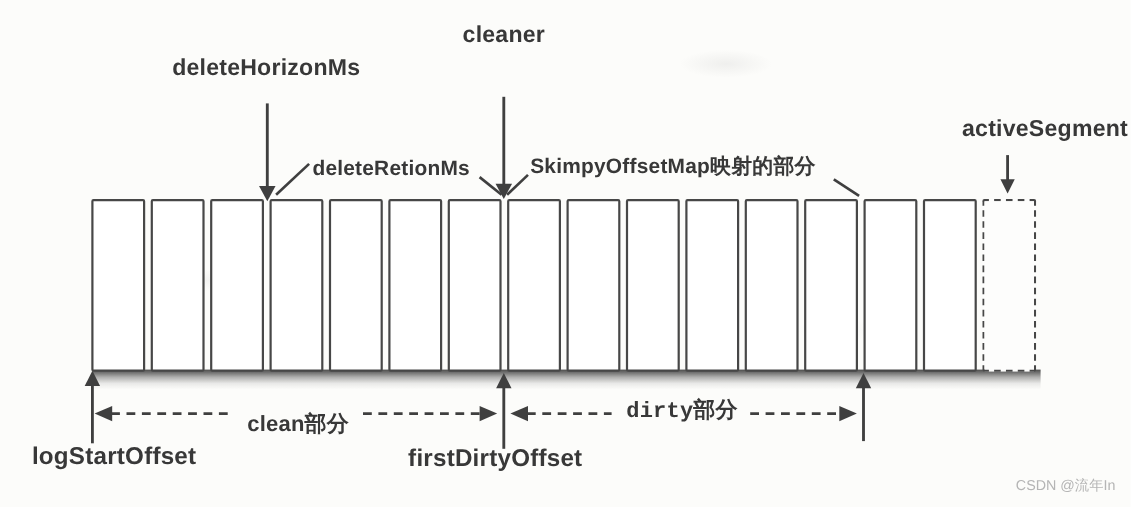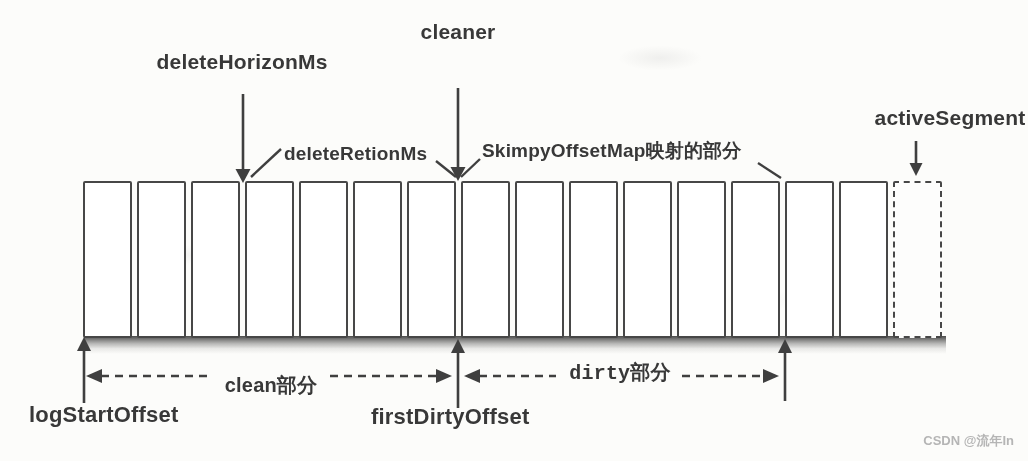--- a/index.html
+++ b/index.html
@@ -26,21 +26,21 @@
     white-space:nowrap;z-index:5;letter-spacing:0.2px;
   }
   .lab-21{font-size:21px;}
   .lab-19{font-size:19px;}
   .lab-22{font-size:22px;}
   .lab-20{font-size:20px;}
   .centered{transform:translateX(-50%);text-align:left;}
   .cleaner-label div{line-height:29px;}
   .watermark{
     position:absolute;right:14px;top:432px;
-    color:#b5b5b5;font-size:13px;font-weight:700;z-index:6;
+    color:#b5b5b5;font-size:13px;font-weight:400;z-index:6;
   }
   
   .segment-row{
     position:absolute;left:83px;top:181px;width:864px;height:157px;z-index:2;
   }
   .segment{
     position:absolute;top:0;width:49px;height:157px;
     box-sizing:border-box;background:#ffffff;
     border:2.5px solid #474747;border-radius:2px;
   }

